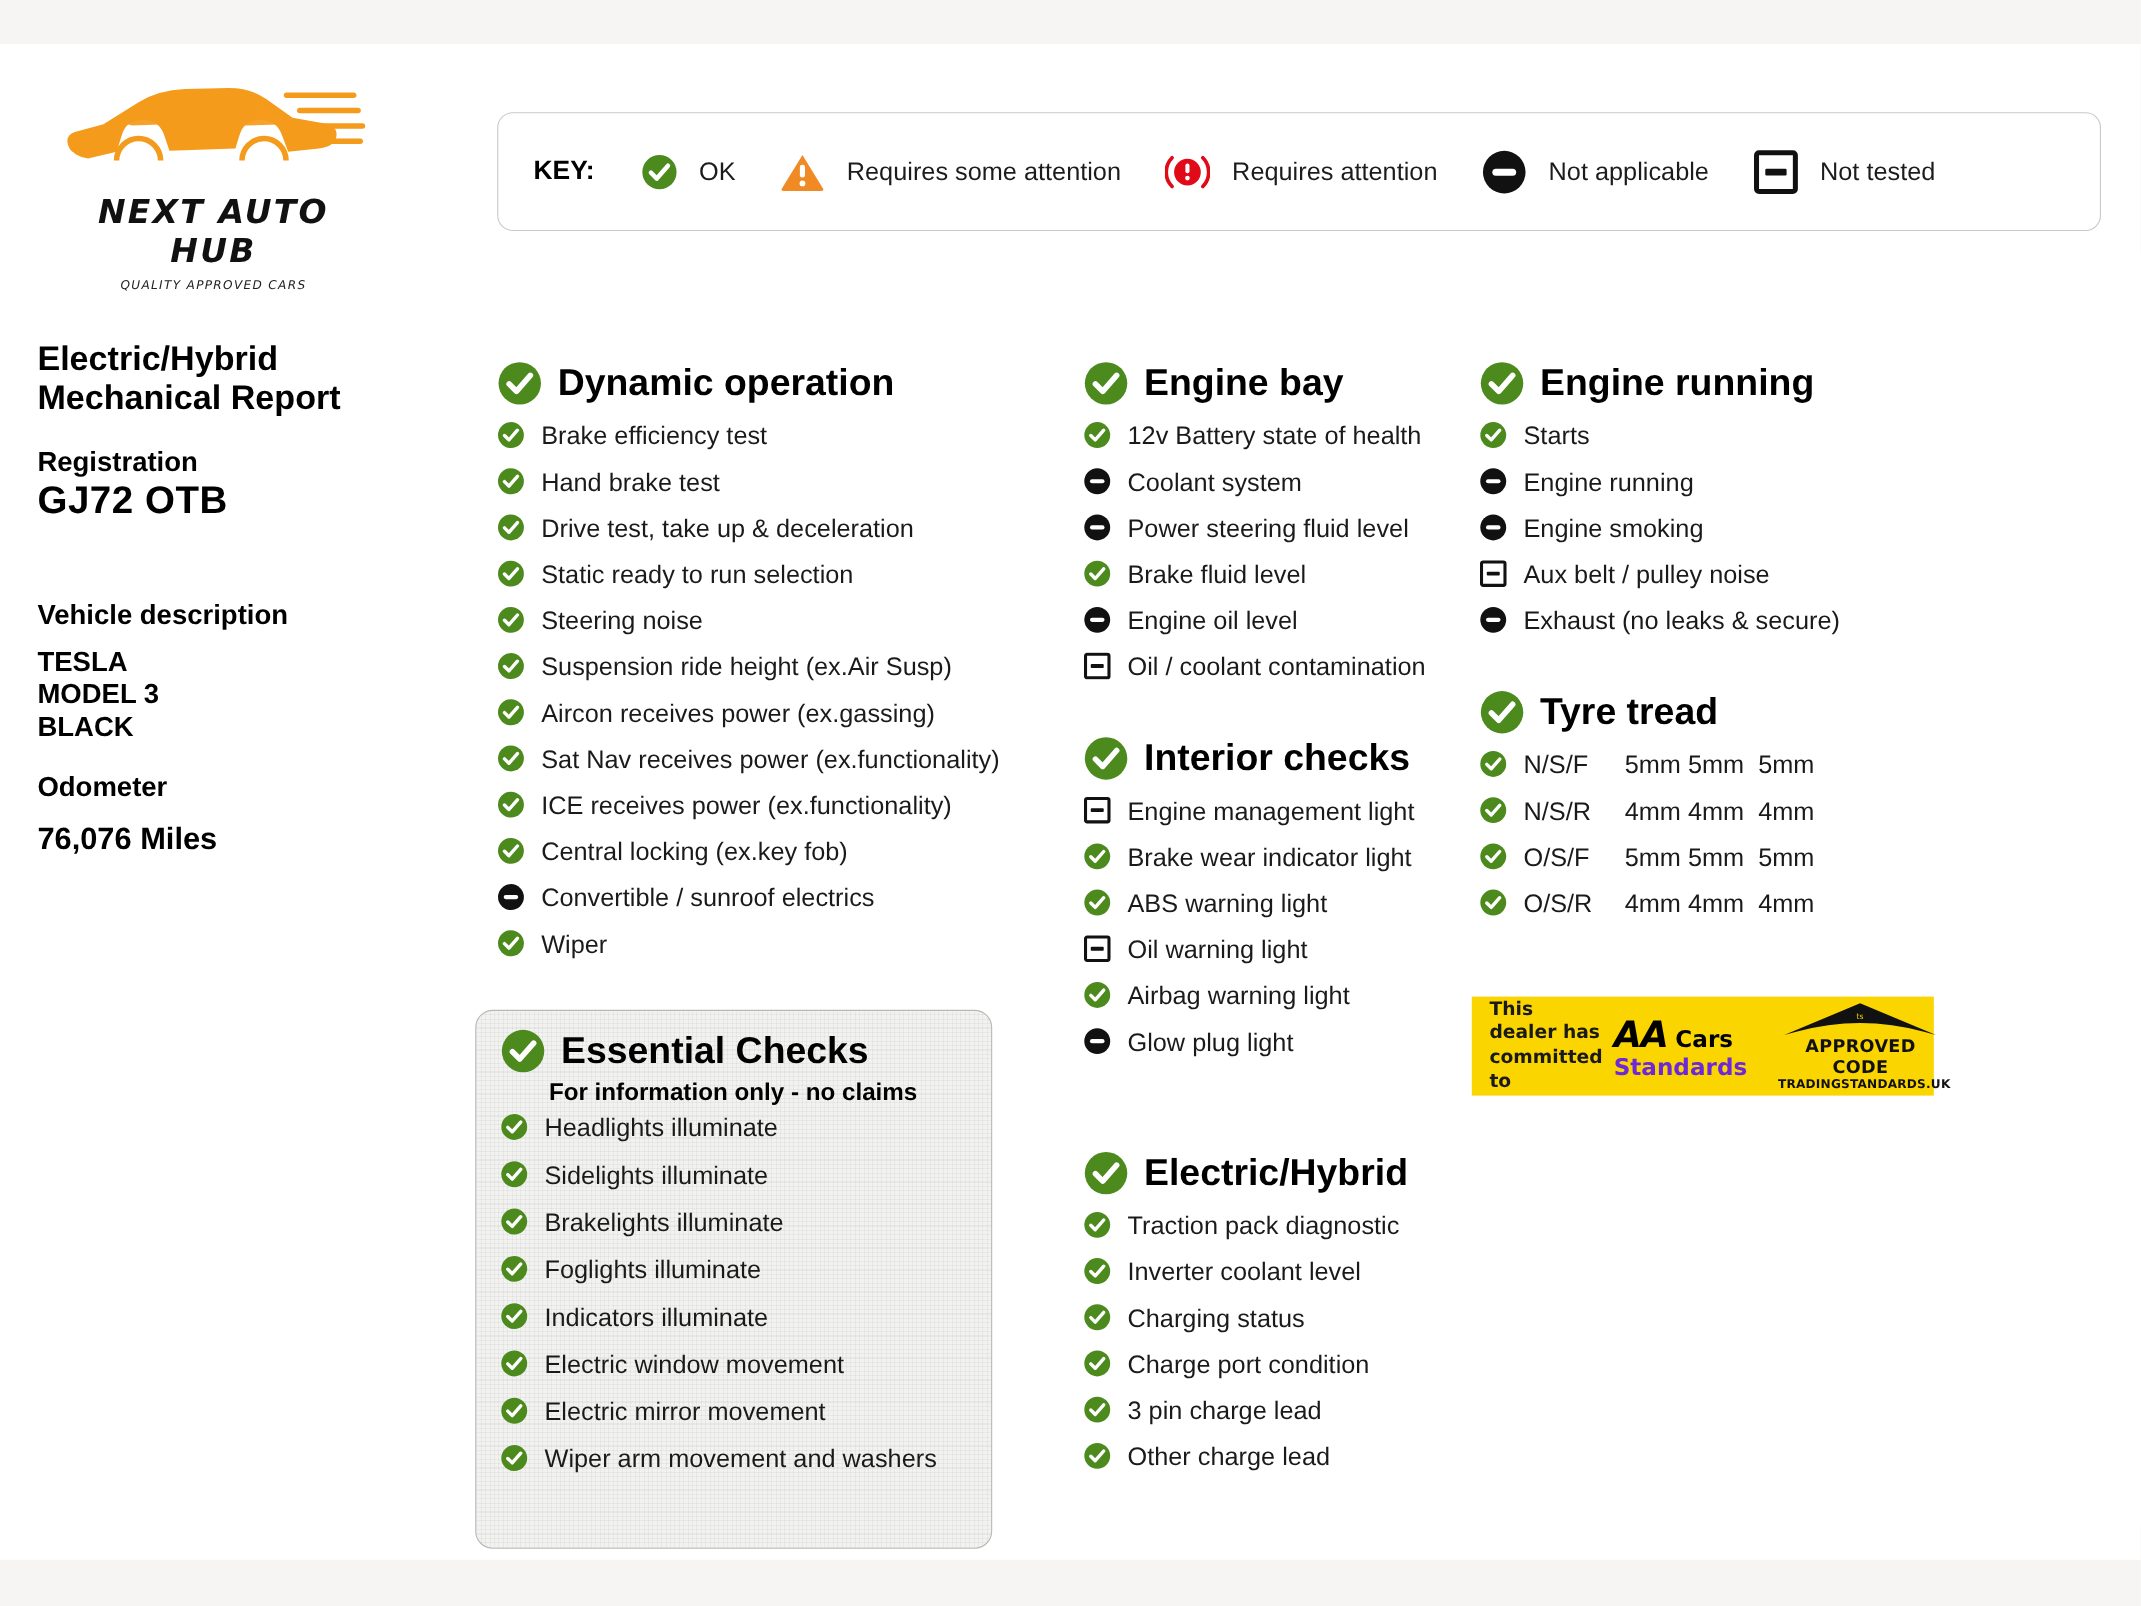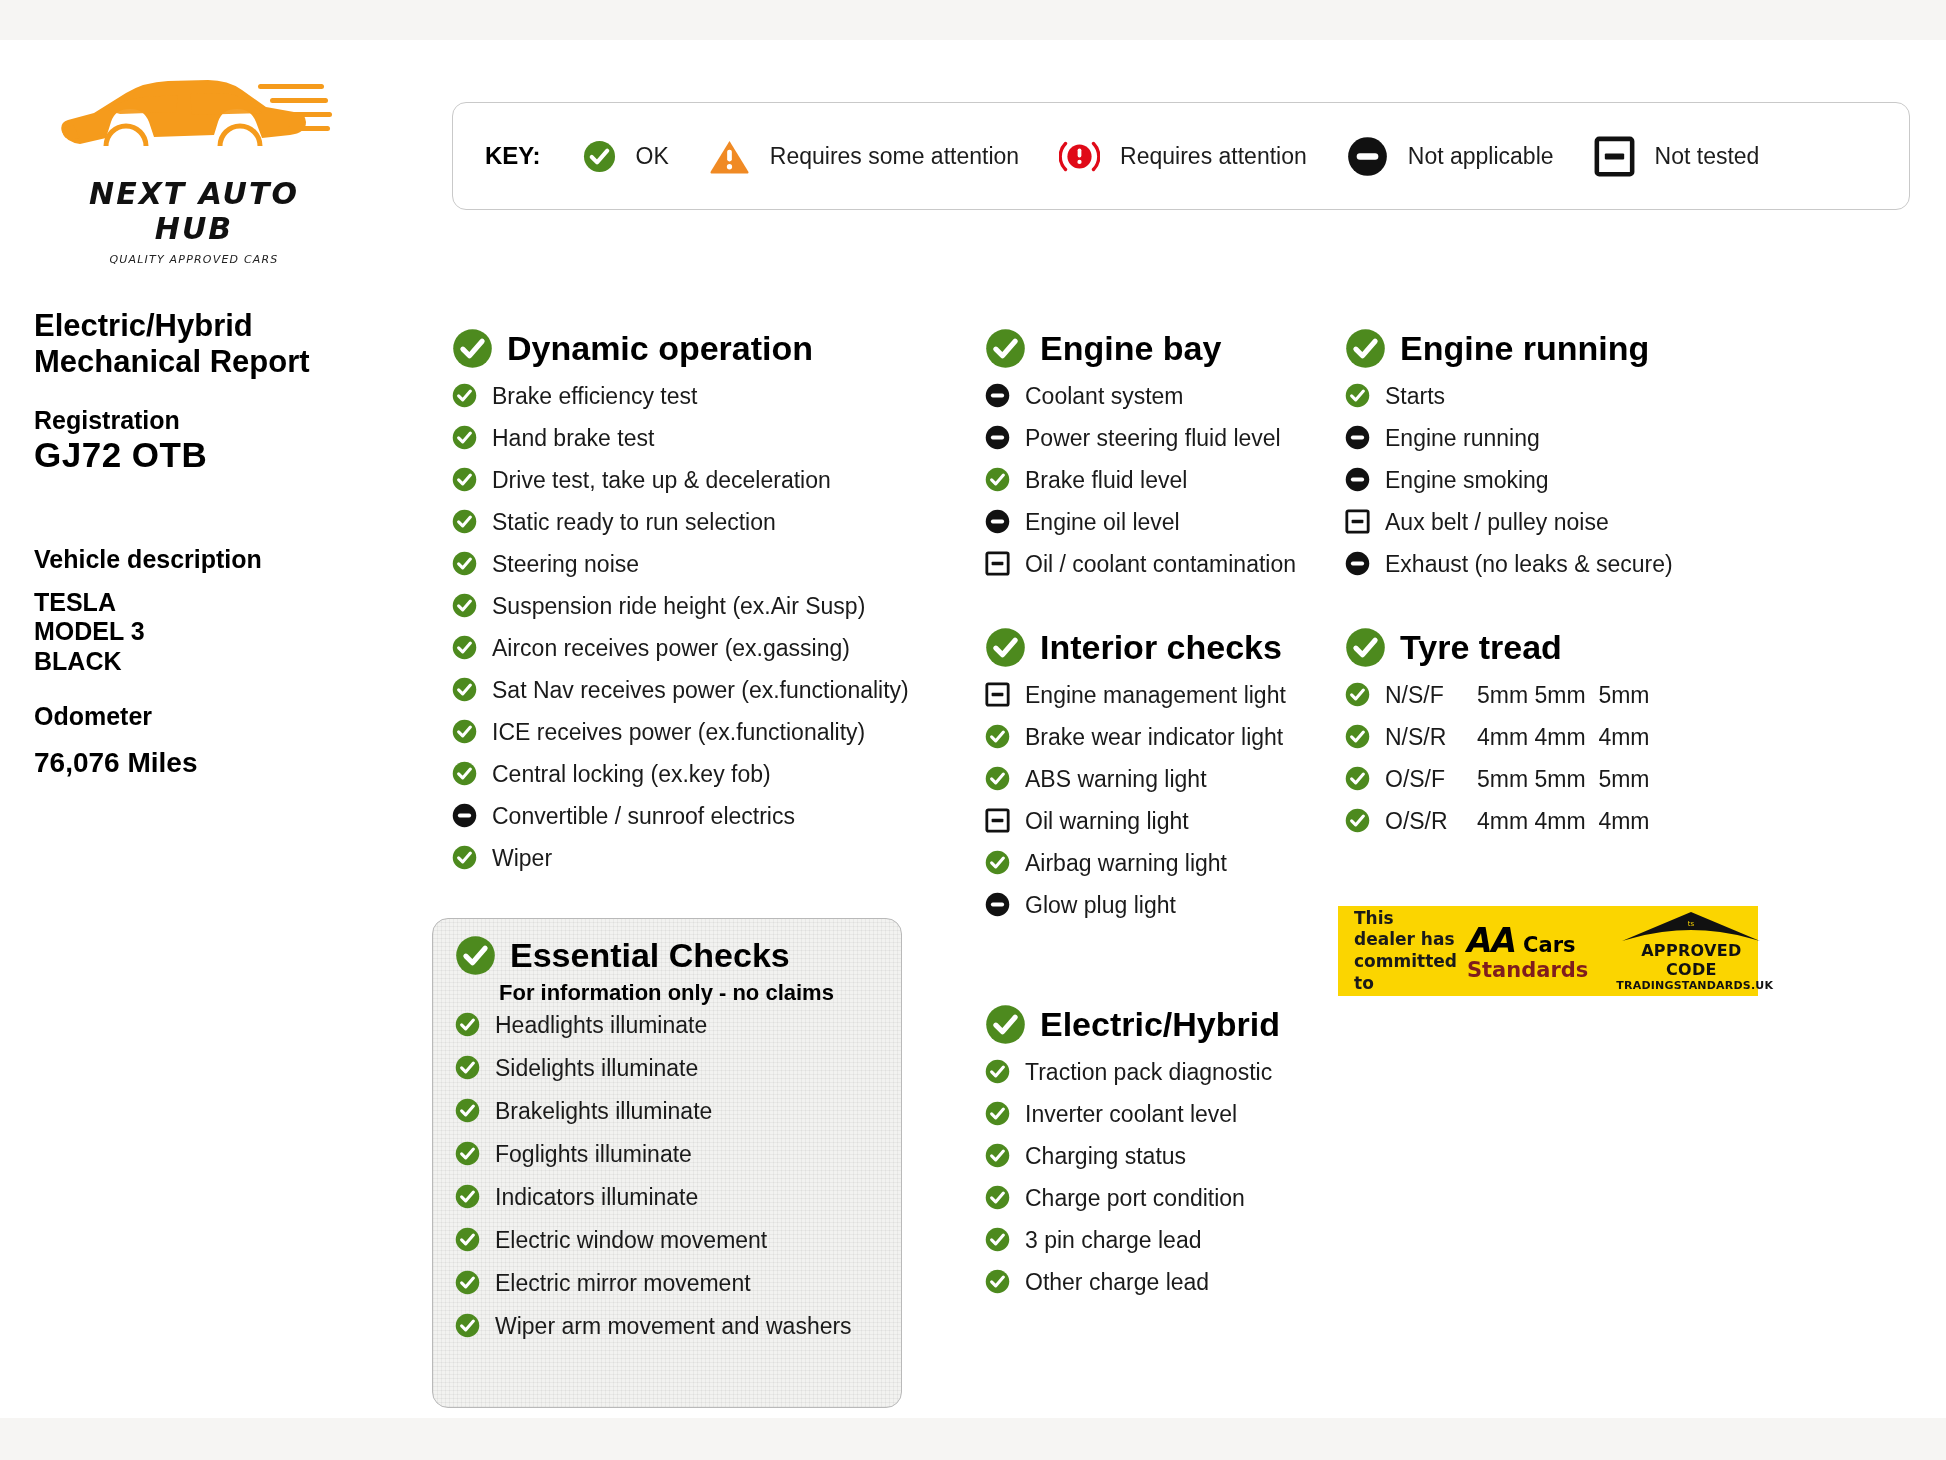--- a/index.html
+++ b/index.html
@@ -222,21 +222,21 @@
     font-family: "DejaVu Sans", sans-serif;
     font-size: 21px;
     font-weight: bold;
     color: #000;
     margin-left: 7px;
   }
   .aa-standards {
     font-family: "DejaVu Sans", sans-serif;
     font-size: 21px;
     font-weight: bold;
-    color: #7f1d1d;
+    color: #6d28d9;
     margin-top: -2px;
   }
   .aa-divider {
     width: 2px;
     height: 60px;
     background: #3b3100;
     margin: 0 14px;
   }
   .aa-right { width: 150px; text-align: center; position: relative; }
   .aa-chevron { display: block; margin: 0 auto; }
@@ -452,20 +452,27 @@
           <svg class="ic ic-lg" viewBox="0 0 34 34">
             <circle cx="17" cy="17" r="16" fill="#4d8a1e"></circle>
             <path d="M9 17.5 l5.5 5.5 l10.5 -12" fill="none" stroke="#fff" stroke-width="4.2" stroke-linecap="round" stroke-linejoin="round"></path>
           </svg>
         </span>
       <span class="sec-title">Engine bay</span>
     </div>
     <div>
         <div class="chk-row">
           <svg class="ic ic-sm" viewBox="0 0 34 34">
+            <circle cx="17" cy="17" r="16" fill="#4d8a1e"></circle>
+            <path d="M9 17.5 l5.5 5.5 l10.5 -12" fill="none" stroke="#fff" stroke-width="4.2" stroke-linecap="round" stroke-linejoin="round"></path>
+          </svg>
+          <span class="chk-label">12v Battery state of health</span>
+        </div>
+        <div class="chk-row">
+          <svg class="ic ic-sm" viewBox="0 0 34 34">
             <circle cx="17" cy="17" r="16" fill="#111"></circle>
             <rect x="8" y="14.4" width="18" height="5.2" rx="2.6" fill="#fff"></rect>
           </svg>
           <span class="chk-label">Coolant system</span>
         </div>
         <div class="chk-row">
           <svg class="ic ic-sm" viewBox="0 0 34 34">
             <circle cx="17" cy="17" r="16" fill="#111"></circle>
             <rect x="8" y="14.4" width="18" height="5.2" rx="2.6" fill="#fff"></rect>
           </svg>

